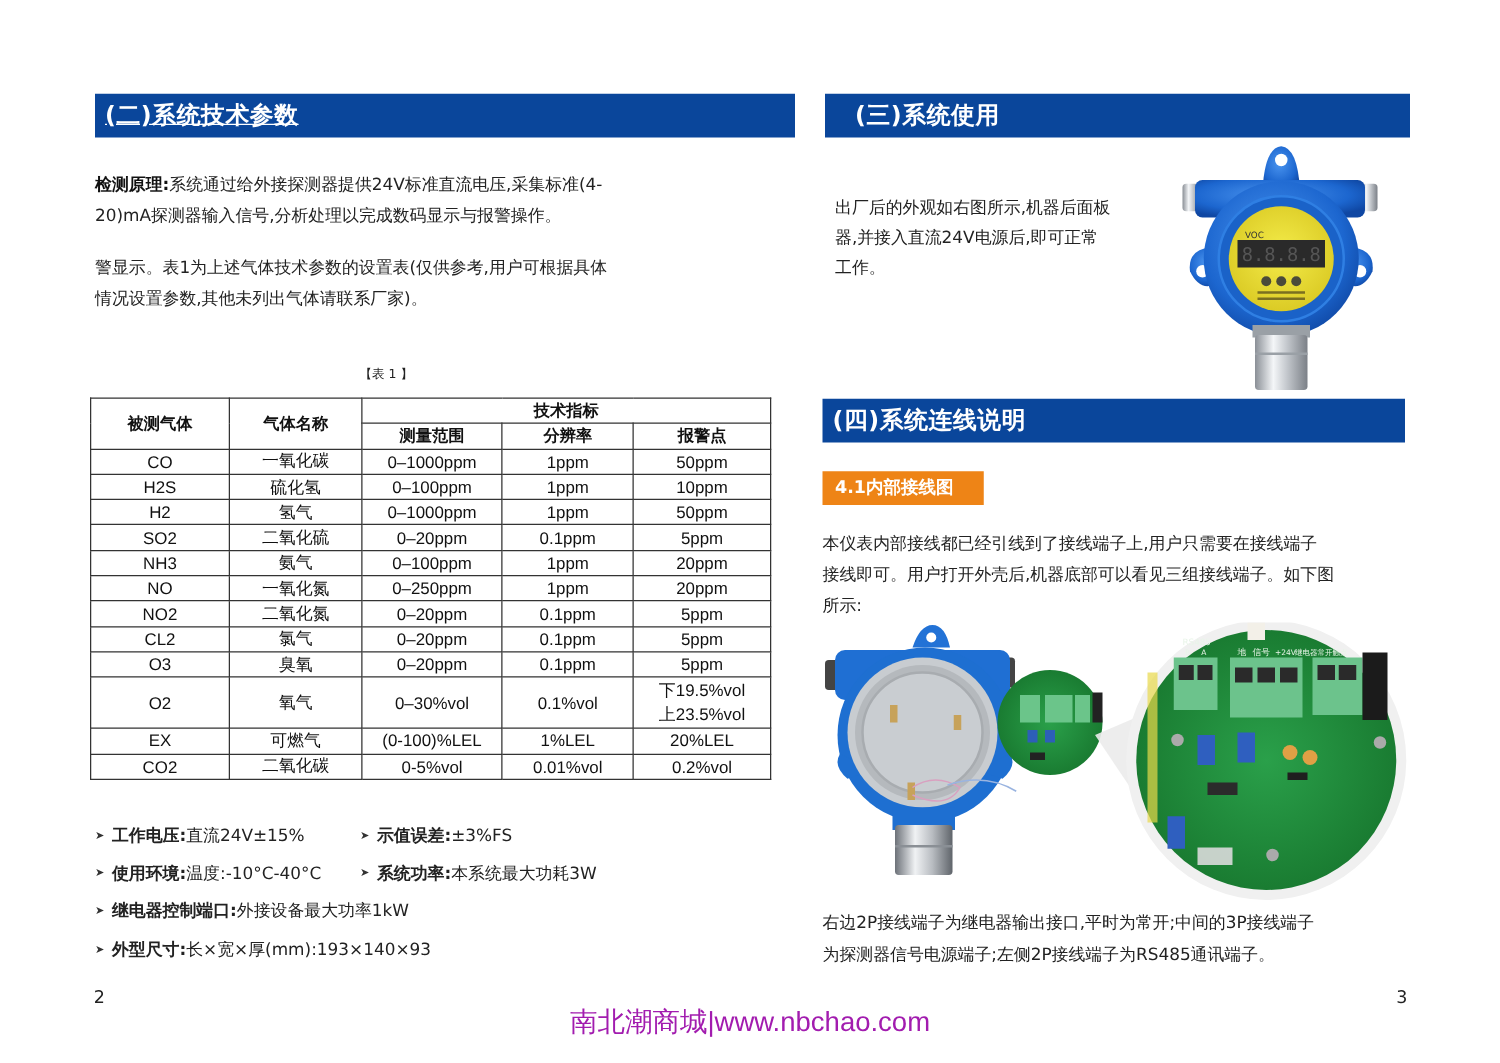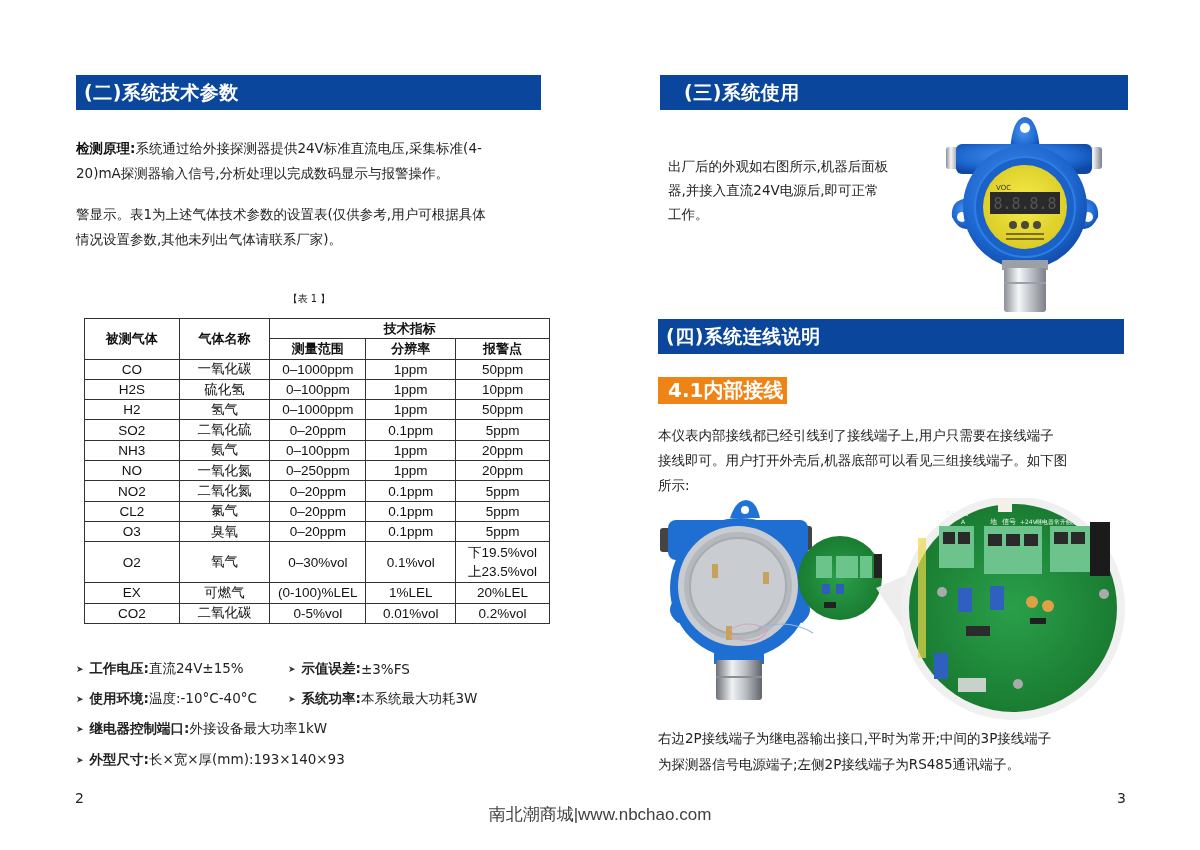--- a/index.html
+++ b/index.html
@@ -14,55 +14,55 @@
   .para {
     position: absolute; font-size: 13.5px; line-height: 25px; color: #222;
   }
   .para b { font-weight: bold; color: #111; }
 
   .table-caption {
     position: absolute; left: 76px; top: 292px; width: 466px; text-align: center;
     font-size: 10px; color: #222;
   }
   table.spec {
-    position: absolute; left: 84px; top: 318px; width: 466px;
+    position: absolute; left: 72px; top: 318px; width: 545px;
     border-collapse: collapse; font-family: "Liberation Sans", sans-serif;
     font-size: 13.5px; color: #111;
   }
   table.spec th, table.spec td {
     border: 1px solid #333; text-align: center; padding: 0; height: 20.3px;
   }
   table.spec th { font-weight: bold; font-size: 13px; }
   table.spec td.multi { line-height: 19px; padding: 1px 0; }
 
   .bullets { position: absolute; left: 76px; top: 660px; font-size: 13.5px; }
   .bullet-row { position: absolute; white-space: nowrap; display: flex; align-items: center; }
   .bullet-row .arrow { font-size: 9px; color: #333; margin-right: 6px; }
   .bullet-row b { font-weight: bold; }
 
   .page-num { position: absolute; font-size: 14px; color: #222; }
 
   .footer {
     position: absolute; left: 0; width: 1200px; top: 803px; text-align: center;
-    font-size: 17px; color: #404040; font-family: "Liberation Sans", sans-serif;
+    font-size: 22px; color: #a21caf; font-family: "Liberation Sans", sans-serif;
   }
 
   .sub-tag {
     position: absolute; left: 658px; top: 377px; width: 129px; height: 27px;
-    background: #ee8416; color: #fff; font-size: 20px; font-weight: bold;
+    background: #ee8416; color: #fff; font-size: 14px; font-weight: bold;
     line-height: 27px; padding-left: 10px;
   }
 
   
   .device { position: absolute; }
 </style>
 </head>
 <body>
 
-<div class="section-bar" style="left:76px; top:75px; width:465px;">(二)系统技术参数</div>
+<div class="section-bar" style="left:76px; top:75px; width:560px;text-decoration:underline;">(二)系统技术参数</div>
 
 <div class="para" style="left:76px; top:136px; width:470px;">
   <div><b>检测原理:</b><span>系统通过给外接探测器提供24V标准直流电压,采集标准(4-</span></div>
   <div>20)mA探测器输入信号,分析处理以完成数码显示与报警操作。</div>
 </div>
 
 <div class="para" style="left:76px; top:202px; width:470px;">
   <div>警显示。表1为上述气体技术参数的设置表(仅供参考,用户可根据具体</div>
   <div>情况设置参数,其他未列出气体请联系厂家)。</div>
 </div>

